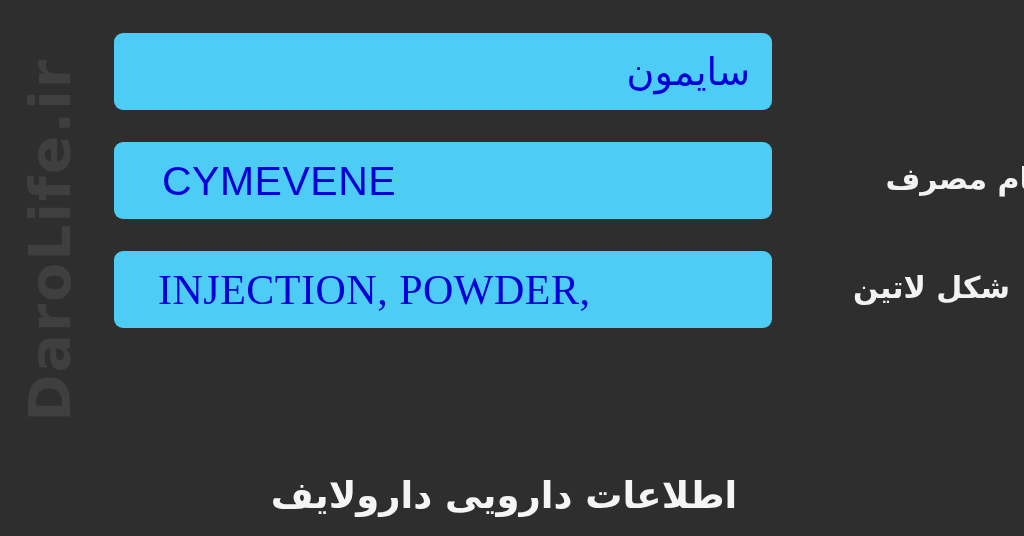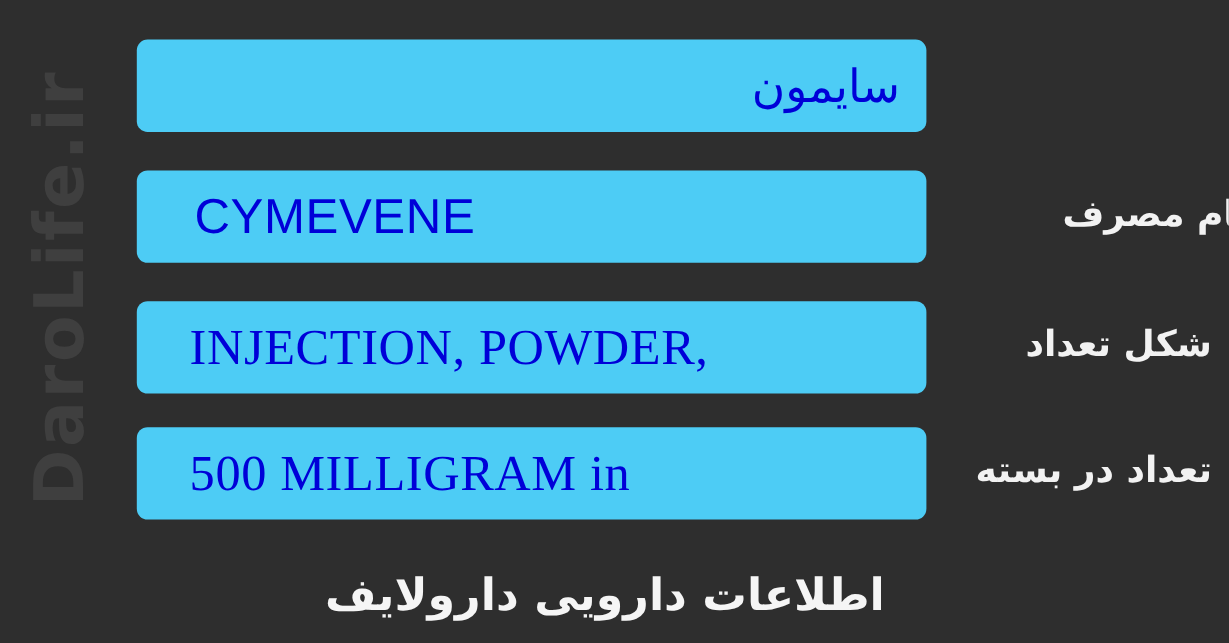--- a/index.html
+++ b/index.html
@@ -173,28 +173,24 @@
       <div class="value-box">
         <span class="value-text ltr-sans">CYMEVENE</span>
       </div>
       <div class="label">نام مصرف</div>
     </div>
 
     <div class="row r2">
       <div class="value-box">
         <span class="value-text ltr-serif">INJECTION, POWDER,</span>
       </div>
-      <div class="label">شکل تعداد</div>
+      <div class="label">شکل لاتین</div>
     </div>
 
     <div class="row r3">
-      <div class="value-box">
-        <span class="value-text ltr-serif">500 MILLIGRAM in</span>
-      </div>
-      <div class="label">تعداد در بسته</div>
     </div>
 
   </div>
 
   <div id="footer">
     <div id="footer-text">اطلاعات دارویی دارولایف</div>
   </div>
 
 </div>
 

